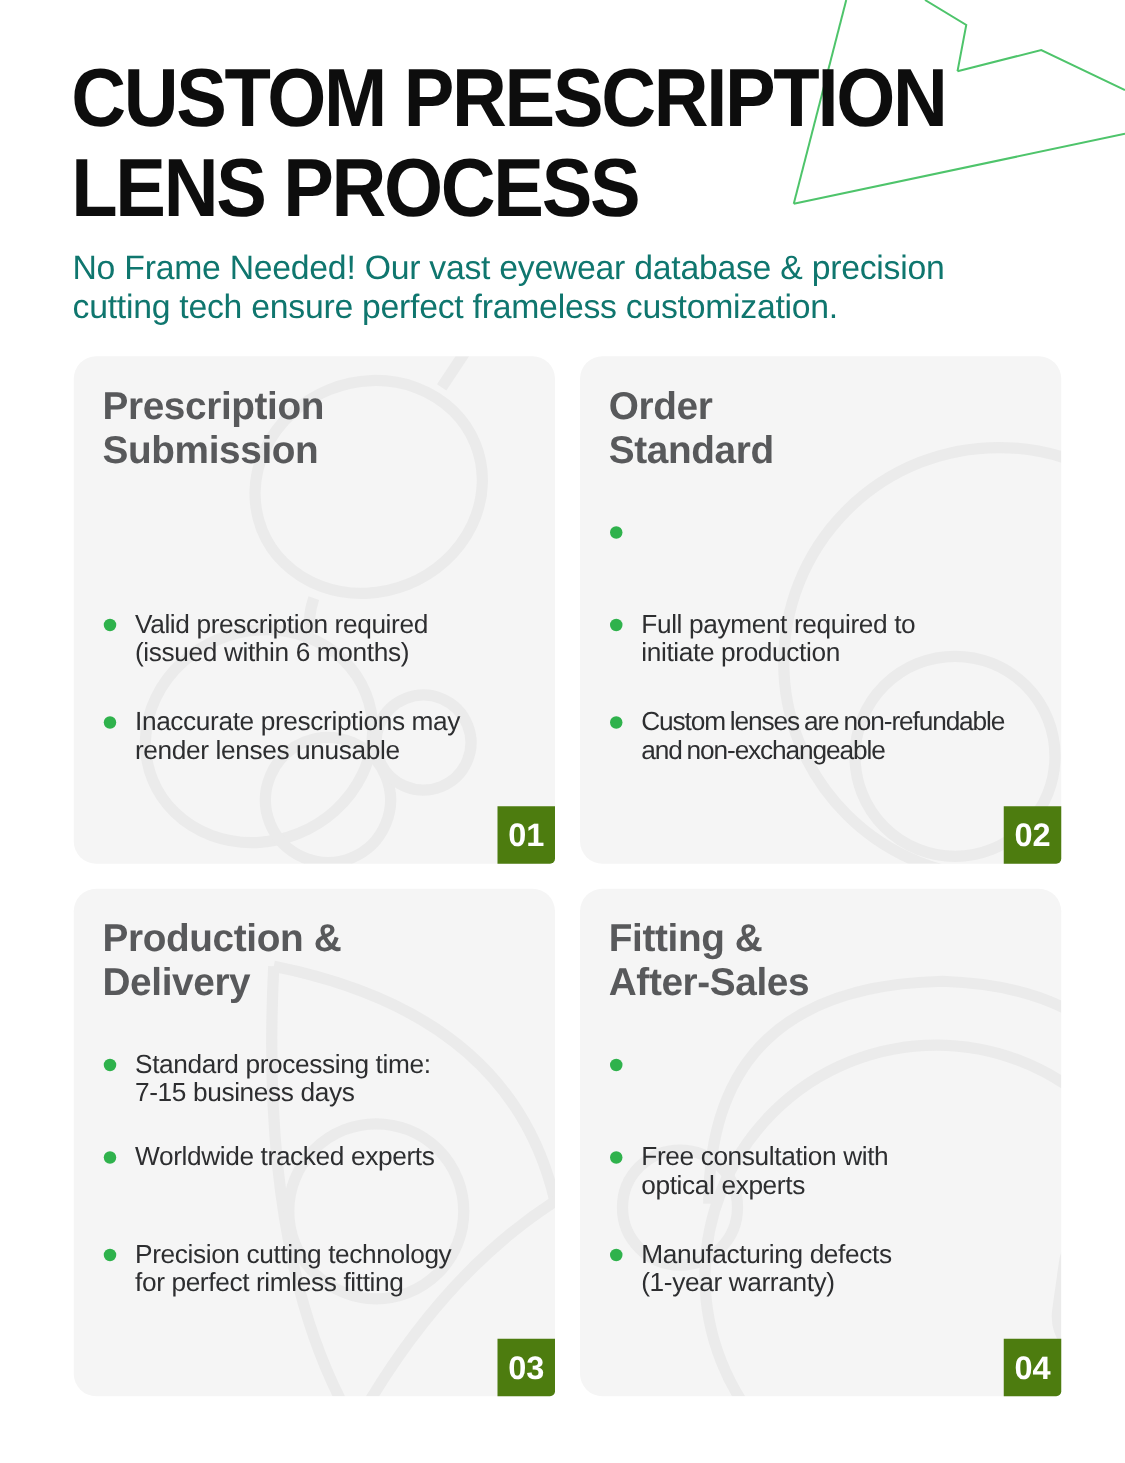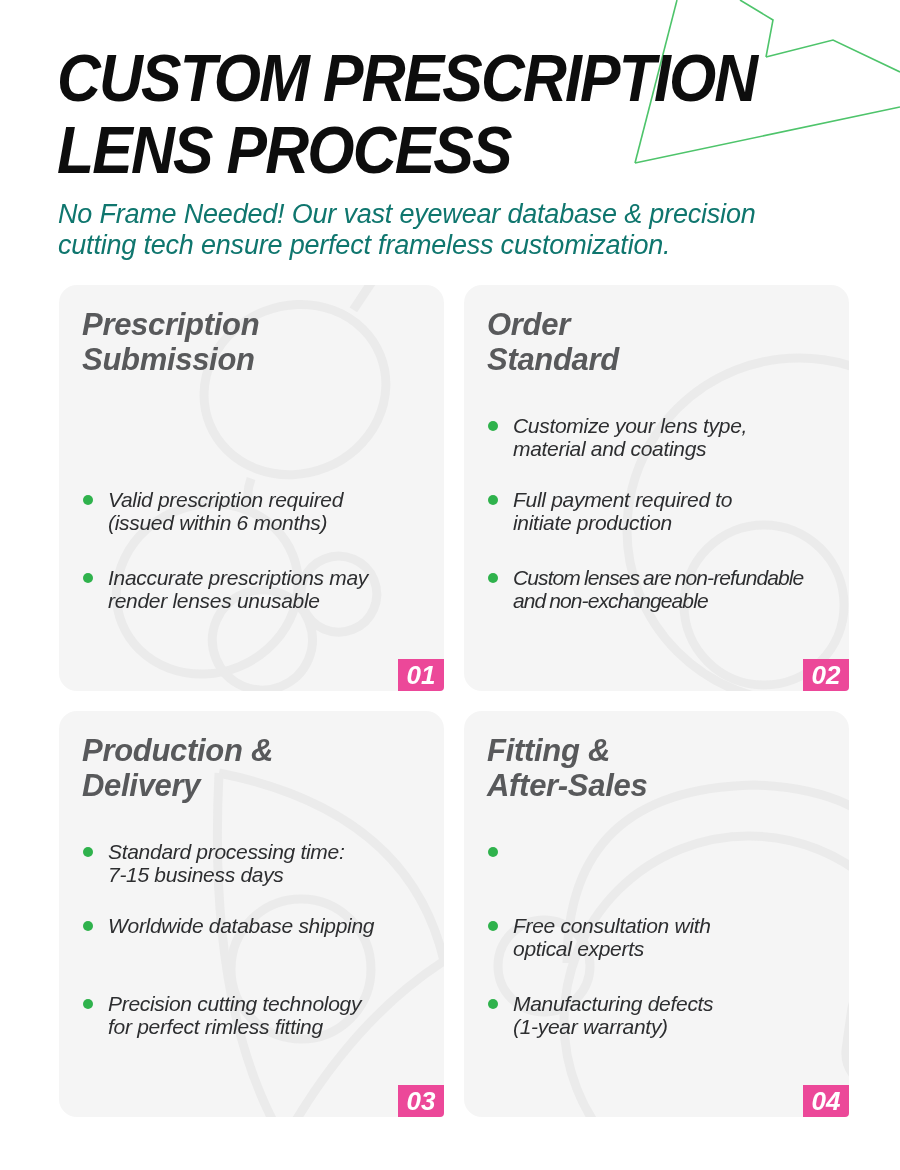--- a/index.html
+++ b/index.html
@@ -1,17 +1,17 @@
 <!DOCTYPE html>
 <html><head>
 <meta charset="utf-8">
 <style>
   html,body{margin:0;padding:0;background:#ffffff;}
   body{width:900px;height:1170px;overflow:hidden;font-family:"Liberation Sans","DejaVu Sans",sans-serif;}
-  .page{position:relative;width:900px;height:1170px;background:#ffffff;overflow:hidden;font-style:italic;}
+  .page{position:relative;width:900px;height:1170px;background:#ffffff;overflow:hidden;}
   .prewrap{white-space:pre-line;}
 
   
   .deco{position:absolute;left:600px;top:0;width:300px;height:170px;z-index:1;}
 
   
   .title{
     position:absolute;left:57px;top:42px;margin:0;z-index:2;
     font-size:66px;line-height:72px;font-weight:700;color:#0d0d0d;
     letter-spacing:-2px;transform:scale(0.92,1);transform-origin:left top;
@@ -30,21 +30,21 @@
   .card-title{
     position:absolute;left:23px;top:22px;margin:0;
     font-size:31px;line-height:35px;font-weight:700;color:#58595b;letter-spacing:-0.3px;
   }
   .bullet{position:absolute;left:24px;width:338px;display:flex;gap:15px;align-items:flex-start;}
   .b1{top:130px}.b2{top:204px}.b3{top:282px}
   .dot{width:10px;height:10px;border-radius:50%;background:#2fb24c;margin-top:6px;flex:0 0 auto;}
   .bt{font-size:21px;line-height:22.5px;color:#2d2e30;letter-spacing:-0.3px;}
   .tight{letter-spacing:-0.9px;word-spacing:-1px;}
   .badge{
-    position:absolute;right:0;bottom:0;width:46px;height:32px;background:#ec4899;
+    position:absolute;right:0;bottom:0;width:46px;height:46px;background:#4d7c0f;
     color:#ffffff;font-size:26px;font-weight:700;display:flex;align-items:center;justify-content:center;
     border-radius:0 0 4px 0;
   }
 </style>
 </head>
 <body>
 
 <div class="page">
 
   <svg class="deco" viewBox="0 0 300 170" fill="none" stroke="#4ec46b" stroke-width="1.6">
@@ -93,22 +93,20 @@
       <div class="wm">
         <svg width="385" height="406" viewBox="0 0 385 406" fill="none" stroke="#ebebeb" stroke-width="9">
           <circle cx="335" cy="245" r="172"></circle>
           <circle cx="300" cy="320" r="80"></circle>
         </svg>
       </div>
       <h2 class="card-title prewrap">Order
 Standard</h2>
       <div class="bullet b1">
         <span class="dot"></span>
-        <span class="bt prewrap">Customize your lens type,
-material and coatings</span>
       </div>
       <div class="bullet b2">
         <span class="dot"></span>
         <span class="bt prewrap">Full payment required to
 initiate production</span>
       </div>
       <div class="bullet b3">
         <span class="dot"></span>
         <span class="bt prewrap tight">Custom lenses are non-refundable
 and non-exchangeable</span>
@@ -127,21 +125,21 @@
       </div>
       <h2 class="card-title prewrap">Production &amp;
 Delivery</h2>
       <div class="bullet b1">
         <span class="dot"></span>
         <span class="bt prewrap">Standard processing time:
 7-15 business days</span>
       </div>
       <div class="bullet b2">
         <span class="dot"></span>
-        <span class="bt prewrap">Worldwide database shipping</span>
+        <span class="bt prewrap">Worldwide tracked experts</span>
       </div>
       <div class="bullet b3">
         <span class="dot"></span>
         <span class="bt prewrap">Precision cutting technology
 for perfect rimless fitting</span>
       </div>
       <div class="badge">03</div>
     </section>
 
     <section class="card">

